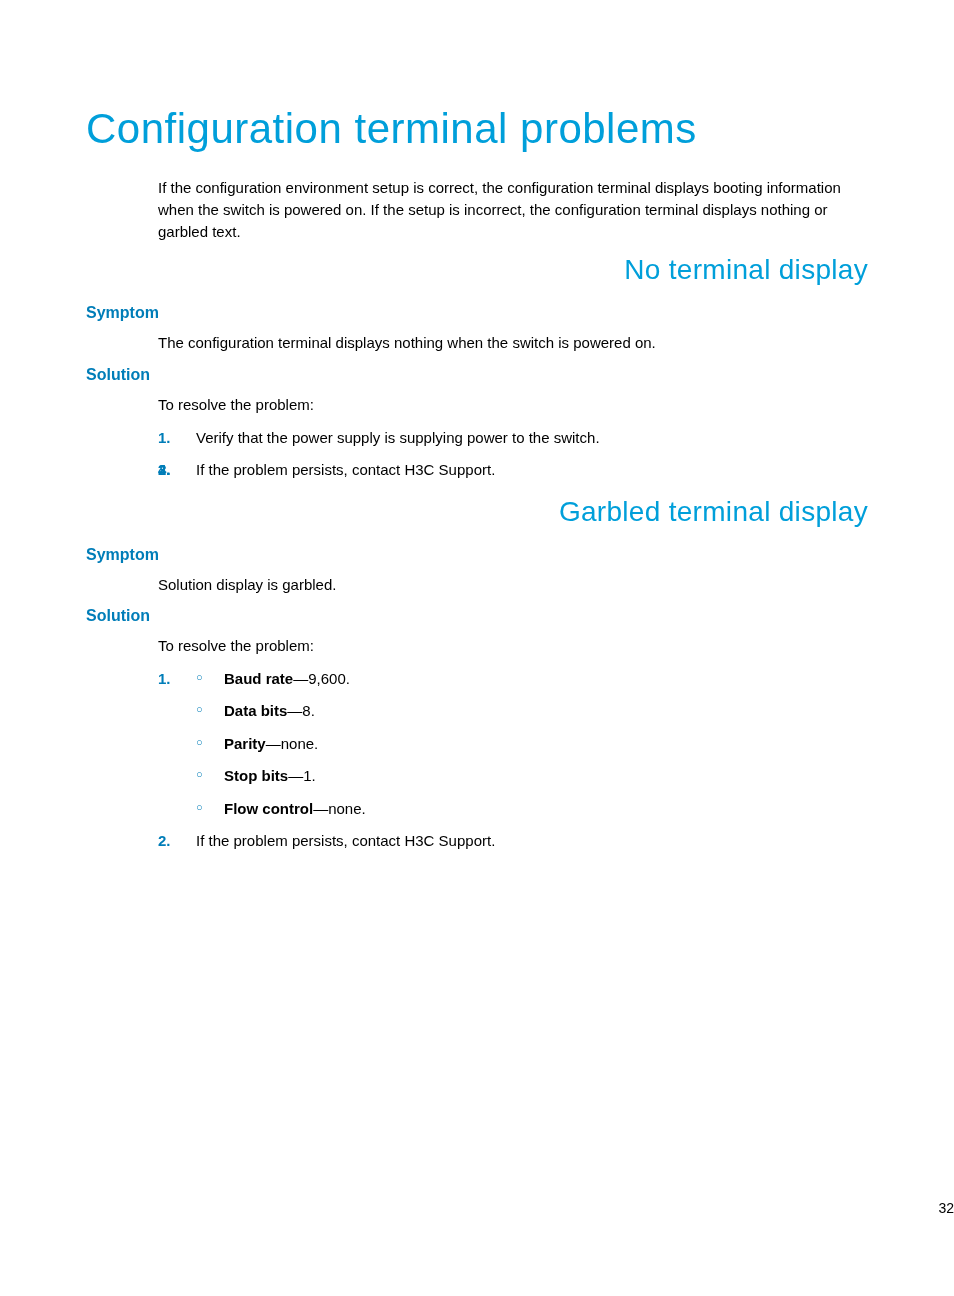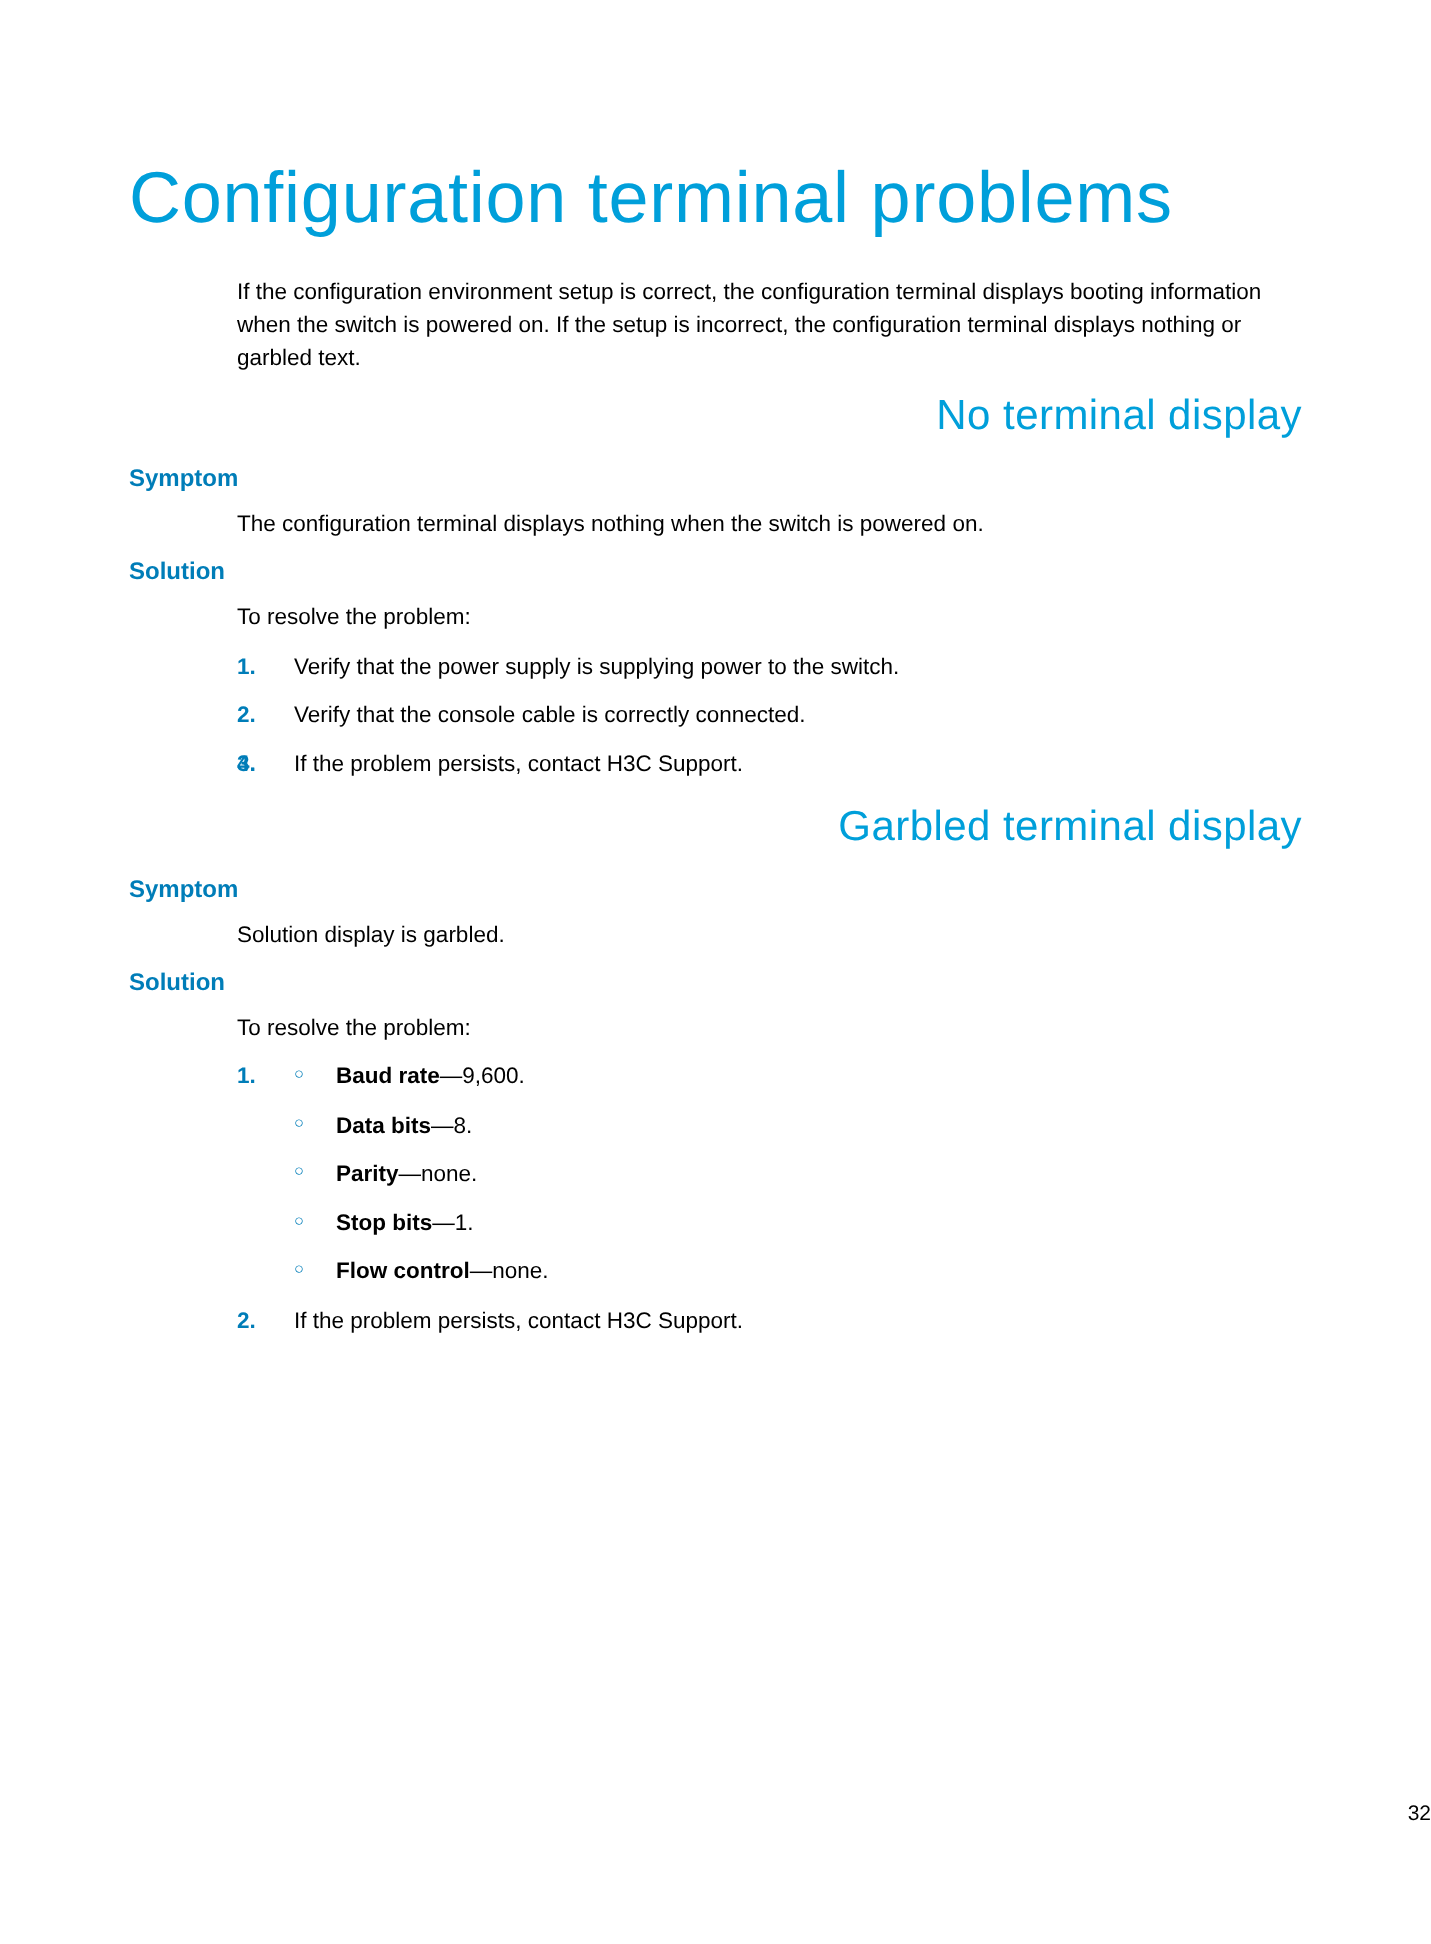--- a/index.html
+++ b/index.html
@@ -12,21 +12,21 @@
       background: #ffffff;
       width: 954px;
       height: 1296px;
       position: relative;
       padding: 105px 86px 40px 86px;
       color: #000;
     }
     h1 {
       color: #009fda;
       font-weight: 300;
-      font-size: 48px;
+      font-size: 42px;
       letter-spacing: 0.5px;
       margin-bottom: 24px;
       font-family: Arial, Helvetica, sans-serif;
     }
     h2 {
       color: #009fda;
       font-weight: 300;
       font-size: 28px;
       letter-spacing: 0.3px;
       margin-bottom: 18px;
@@ -116,21 +116,20 @@
 <h3>Solution</h3>
 <p class="list-intro">To resolve the problem:</p>
 
 <ol class="num-list">
   <li>
     <span class="num">1.</span>
     <span>Verify that the power supply is supplying power to the switch.</span>
   </li>
   <li>
     <span class="num">2.</span>
-    <span>Verify that the console cable is correctly connected.</span>
   </li>
   <li>
     <span class="num">3.</span>
   </li>
   <li>
     <span class="num">4.</span>
     <span>If the problem persists, contact H3C Support.</span>
   </li>
 </ol>
 

